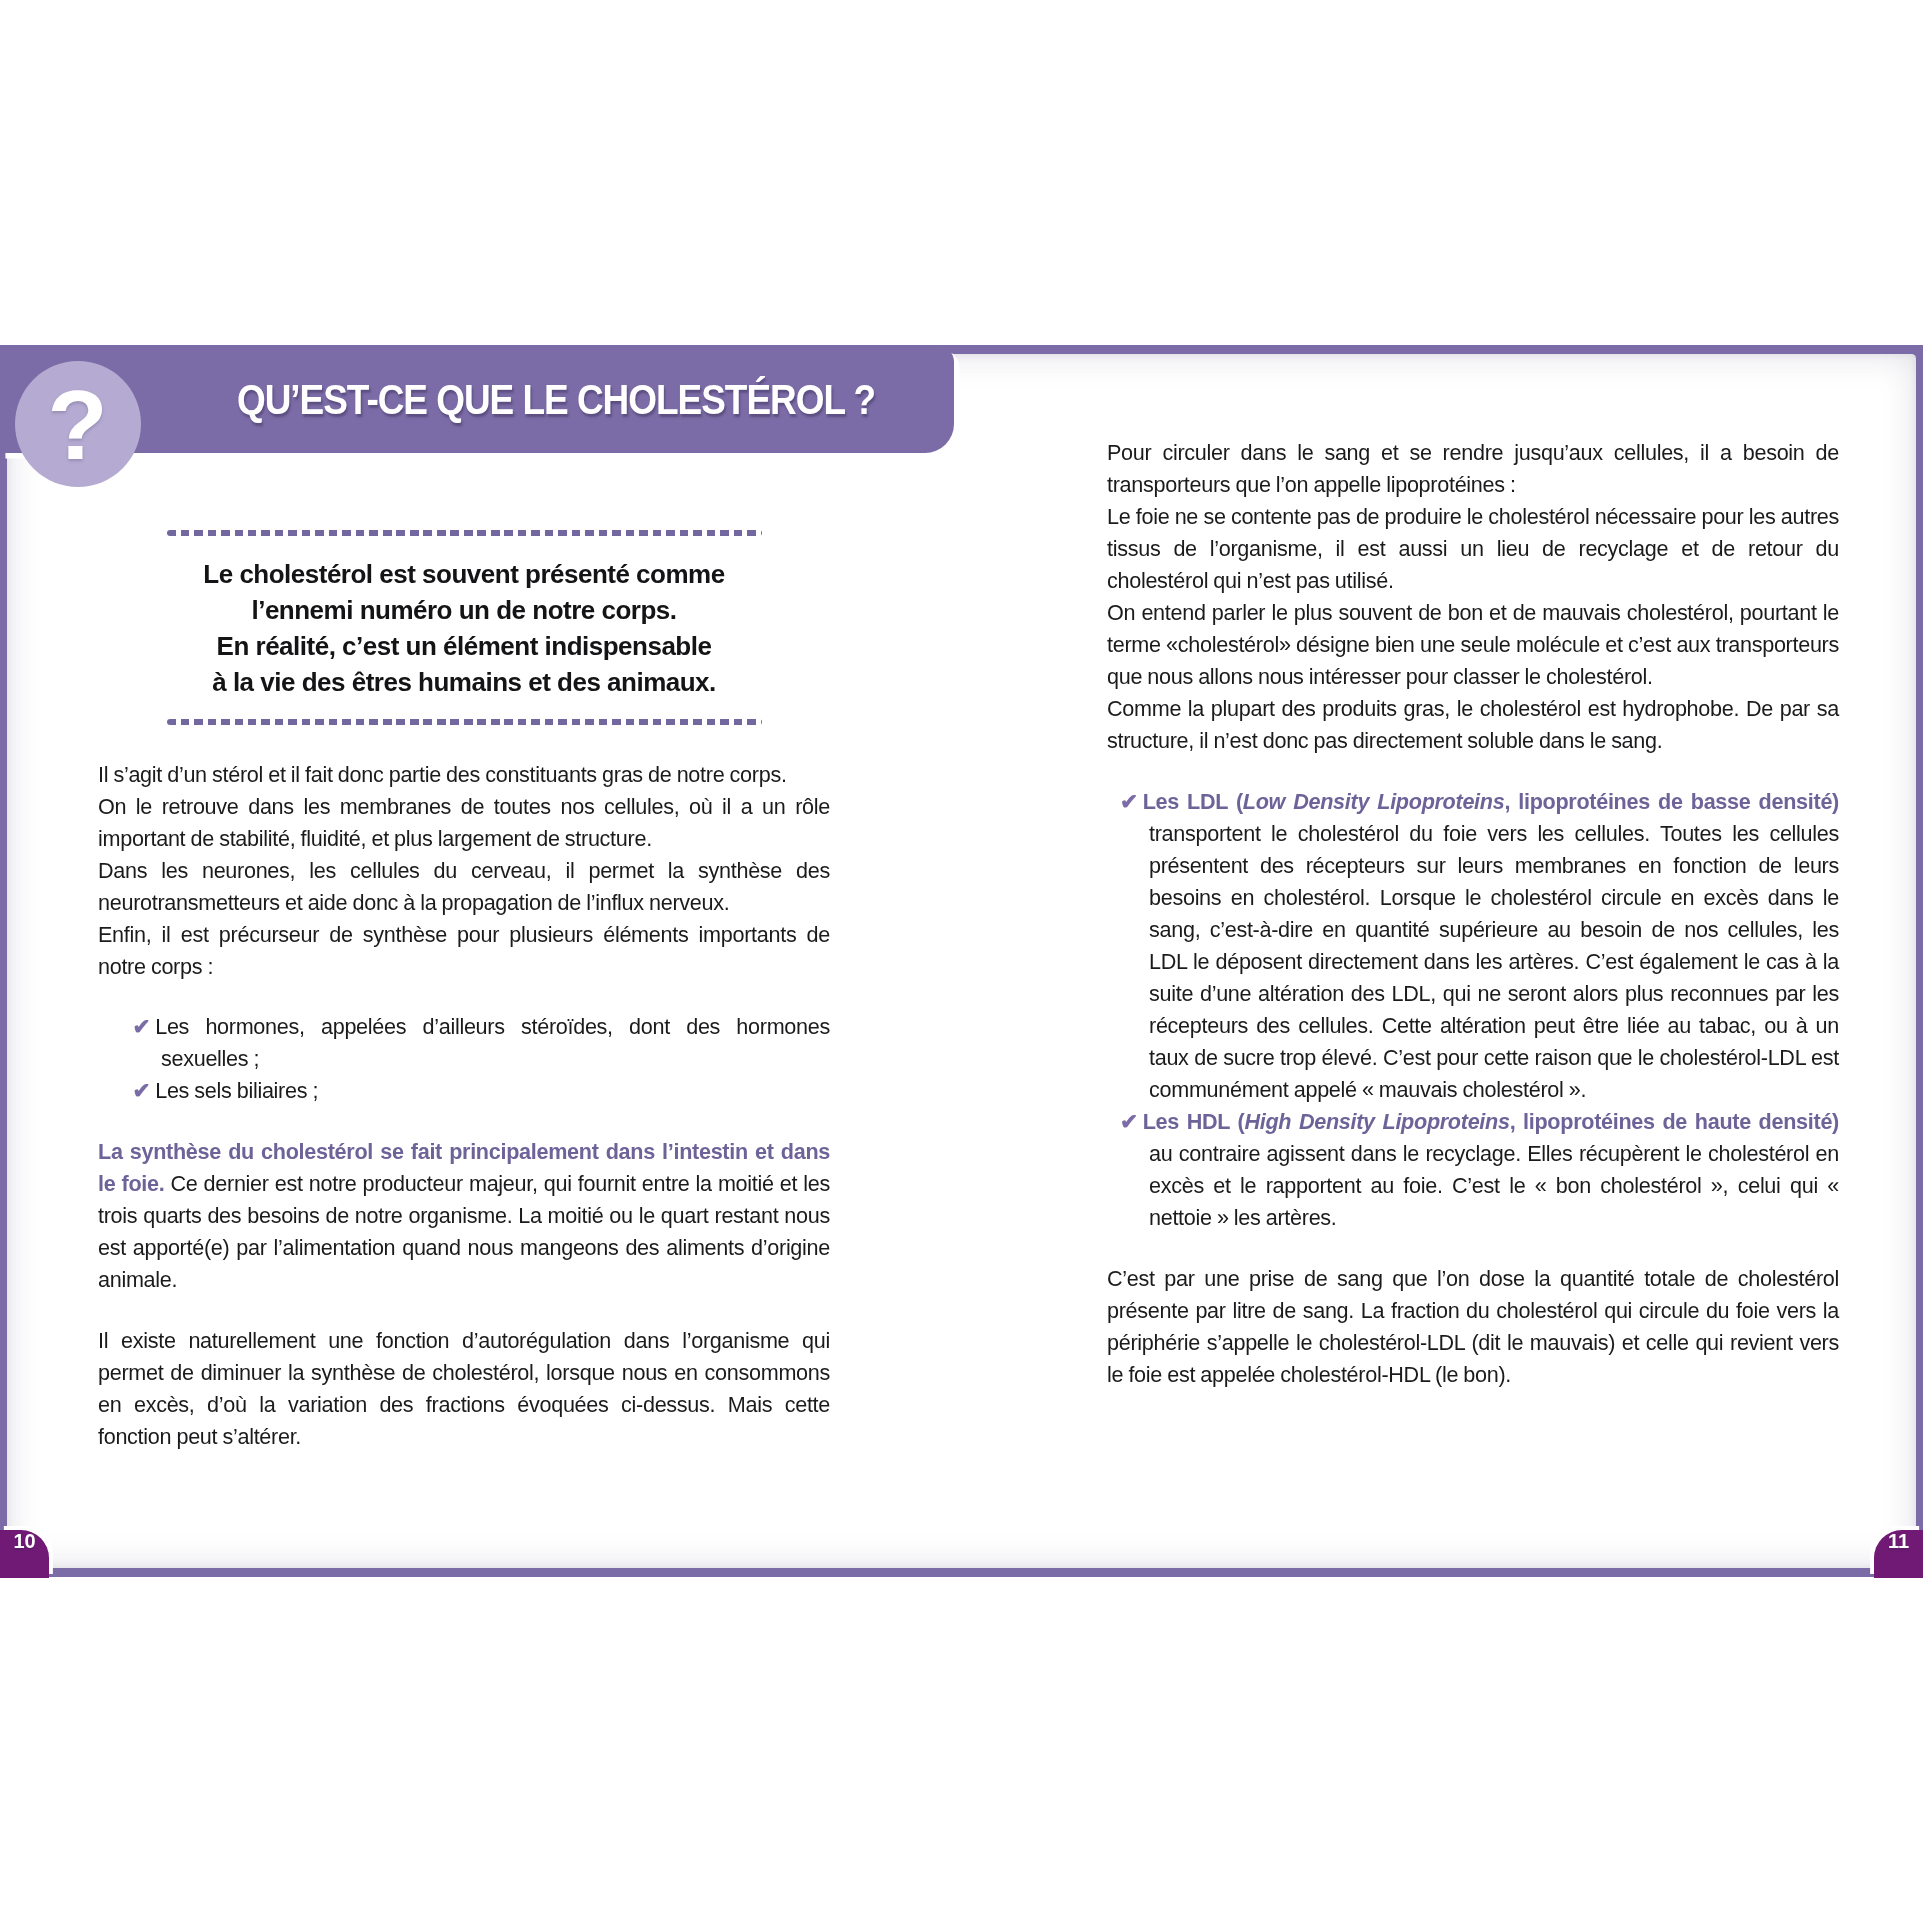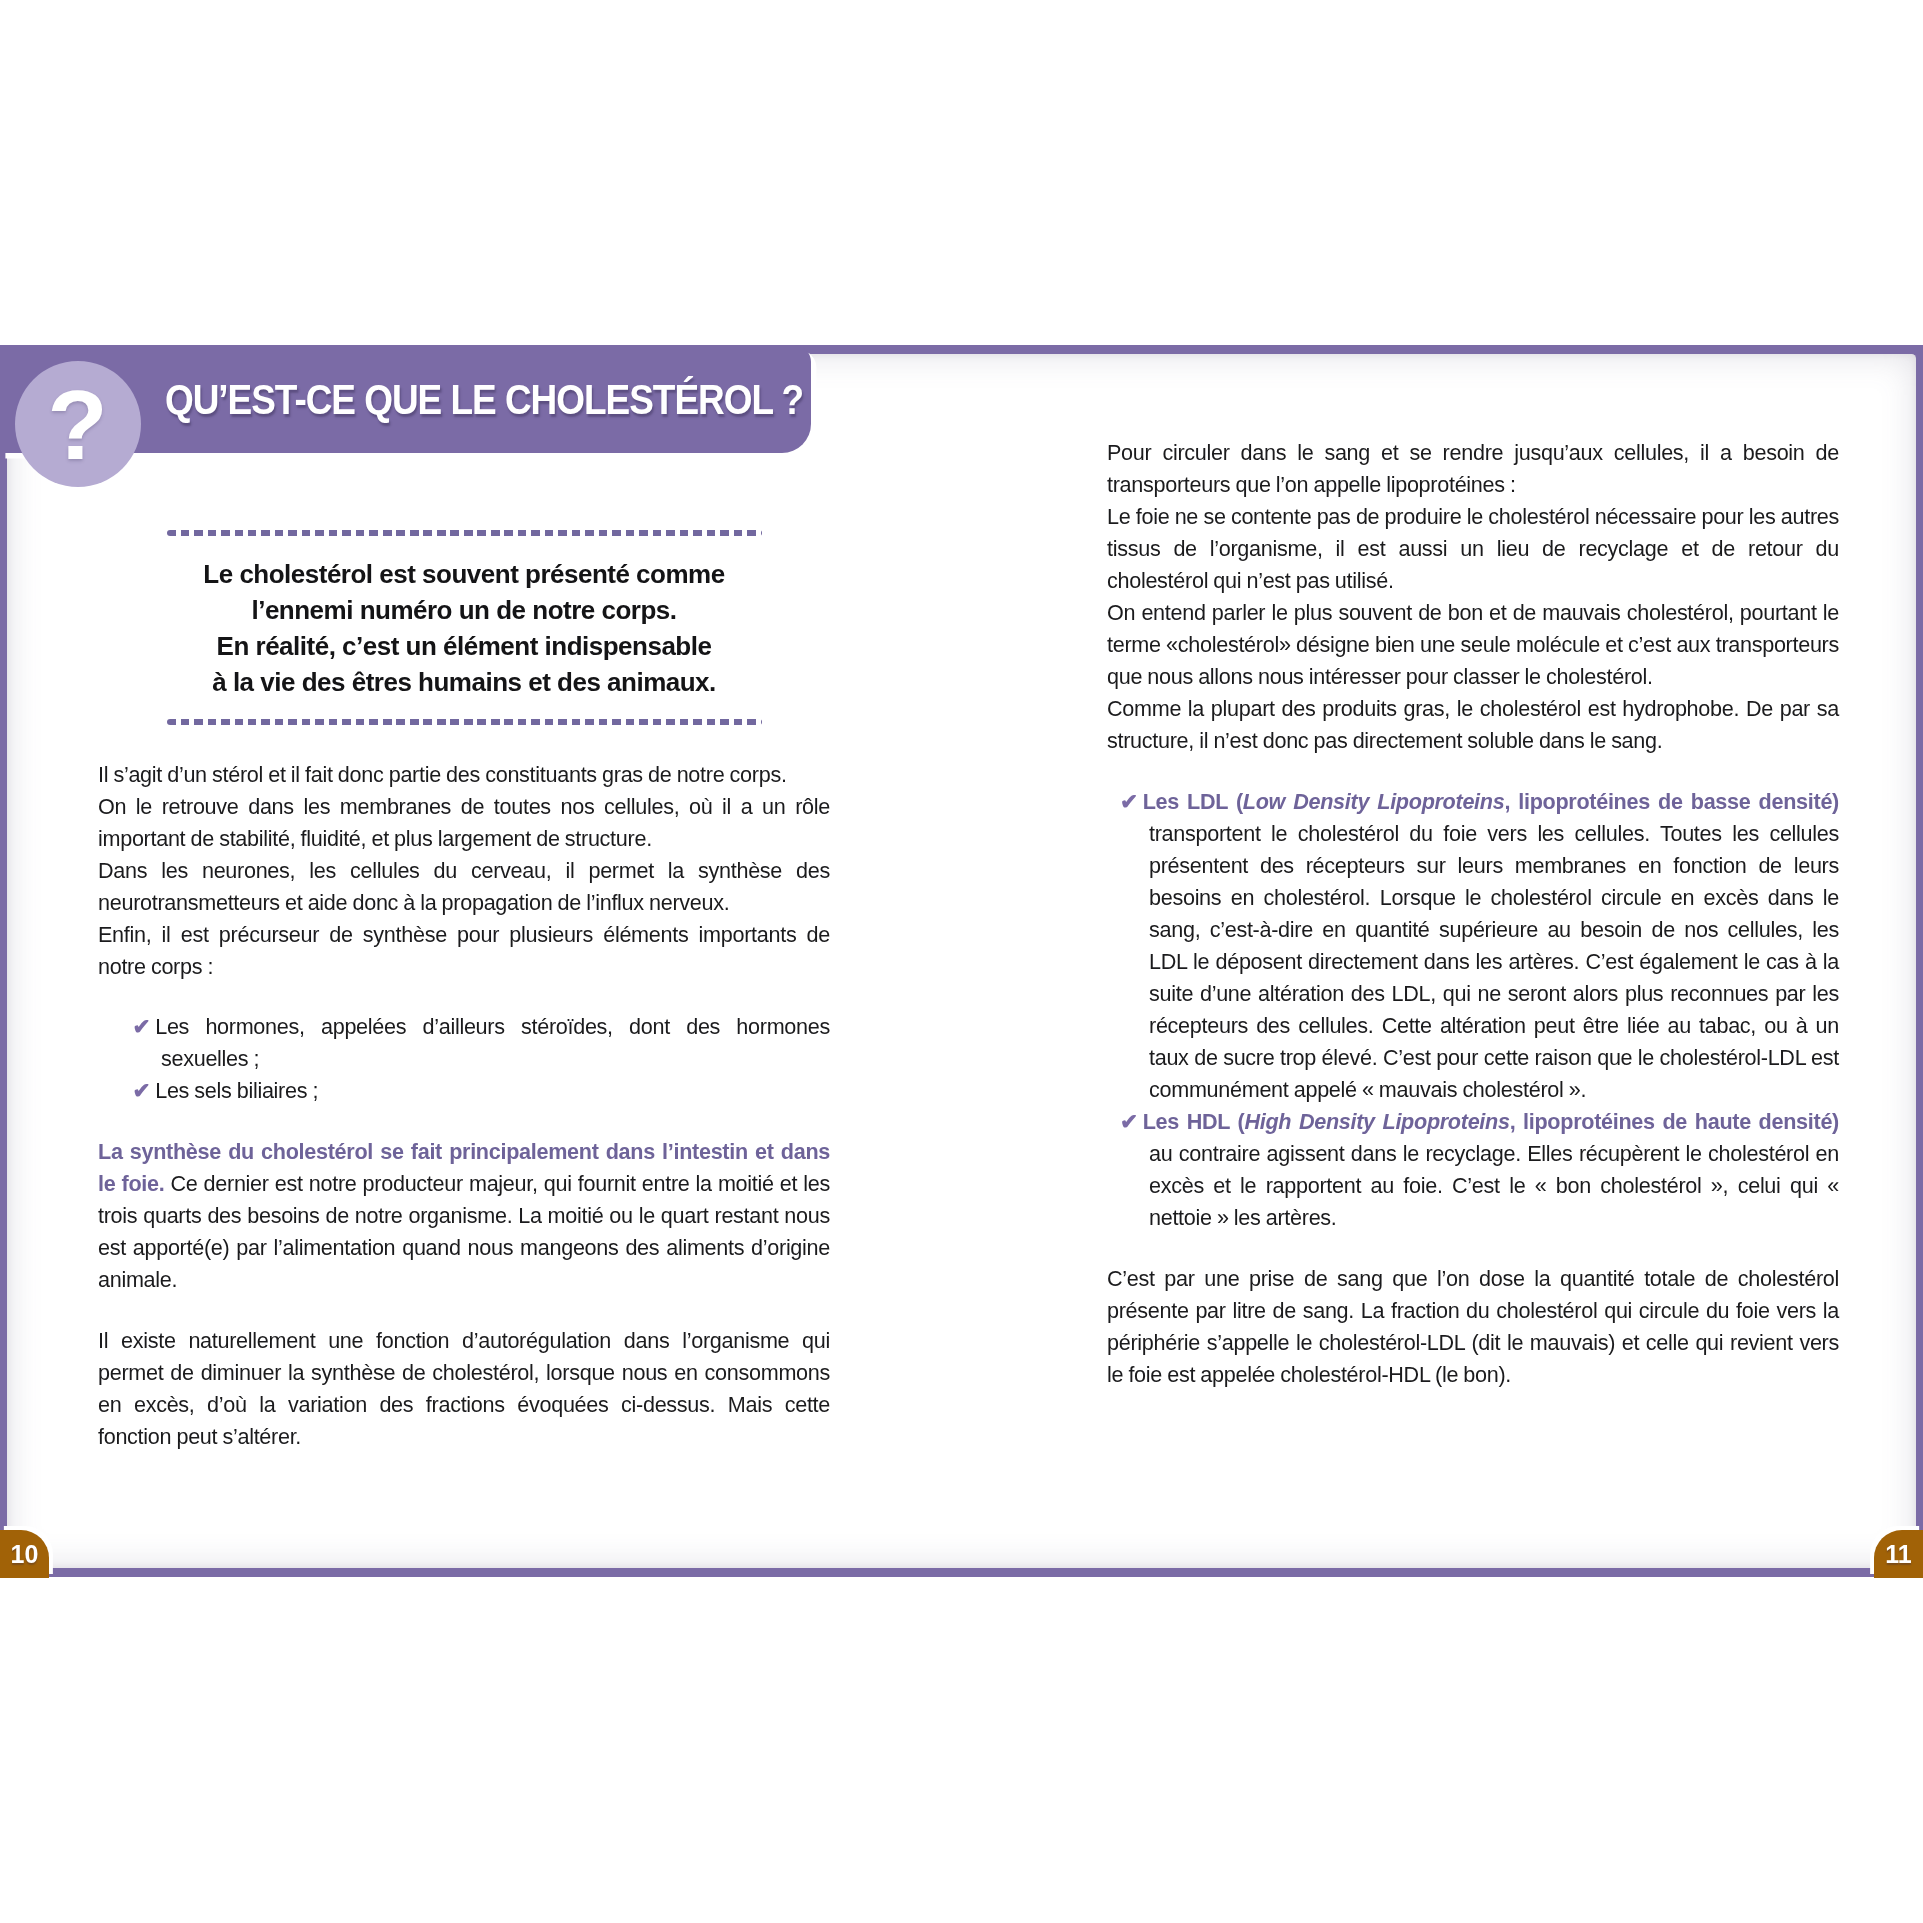--- a/index.html
+++ b/index.html
@@ -6,21 +6,21 @@
   .canvas{position:relative;width:1923px;height:1923px;background:#ffffff;overflow:hidden;
           font-family:"Liberation Sans",sans-serif;}
 
   
   .frame{position:absolute;left:0;top:345px;width:1923px;height:1232px;background:#7b6ba6;}
   .frame-inner{position:absolute;left:7px;top:8.5px;right:7px;bottom:9.2px;background:#fff;
                border-radius:4.6px;
                box-shadow:inset 0 0 35px rgba(96,88,118,0.20), inset 0 0 7px rgba(96,88,118,0.12);}
 
   
-  .banner{position:absolute;left:0;top:345px;width:811px;height:108px;background:#7b6ba6;
+  .banner{position:absolute;left:0;top:345px;width:954px;height:108px;background:#7b6ba6;
           border-radius:0 17px 29px 0;box-shadow:5.4px 5.4px 0 #ffffff;z-index:3;
           display:flex;align-items:center;justify-content:center;
           padding-left:158px;box-sizing:border-box;}
   .banner-title{color:#ffffff;font-size:43px;font-weight:800;letter-spacing:-1.2px;
                 white-space:nowrap;transform:scaleX(0.86);
                 text-shadow:1.5px 3.1px 2.3px rgba(35,25,60,0.35);}
   .q-circle{position:absolute;left:14.6px;top:361px;width:126px;height:126px;border-radius:50%;
             background:#b5abd2;z-index:4;display:flex;align-items:center;justify-content:center;}
   .q-circle span{color:#ffffff;font-size:99px;font-weight:800;line-height:1;
                  text-shadow:0 2.3px 3.1px rgba(60,50,90,0.25);}
@@ -40,22 +40,22 @@
   .p-first{margin-top:34px;}
   .gap{margin-top:29px;}
   .list{margin-top:28px;}
   .li{padding-left:63px;text-indent:-28.5px;}
   .li-block{padding-left:42px;text-indent:-29px;}
   .check{color:#7b6ba6;font-weight:bold;margin-right:4.6px;letter-spacing:0;}
   .lead{color:#6e6399;font-weight:bold;}
   .it{font-style:italic;}
 
   
-  .tab{position:absolute;width:49px;height:48px;background:#a16207;z-index:5;color:#ffffff;
-       font-weight:bold;font-size:25px;display:flex;align-items:center;justify-content:center;
+  .tab{position:absolute;width:49px;height:48px;background:#701a75;z-index:5;color:#ffffff;
+       font-weight:bold;font-size:20px;display:flex;align-items:flex-start;justify-content:center;
        text-shadow:0 1.5px 1.5px rgba(40,30,70,0.3);}
   .tab-left{left:0;top:1530px;border-radius:0 28px 0 0;box-shadow:3.9px -3.9px 0 #ffffff;}
   .tab-right{right:0;top:1530px;border-radius:28px 0 0 0;box-shadow:-3.9px -3.9px 0 #ffffff;}
 </style>
 </head>
 <body>
 
 <div class="canvas">
 
   <div class="frame">

